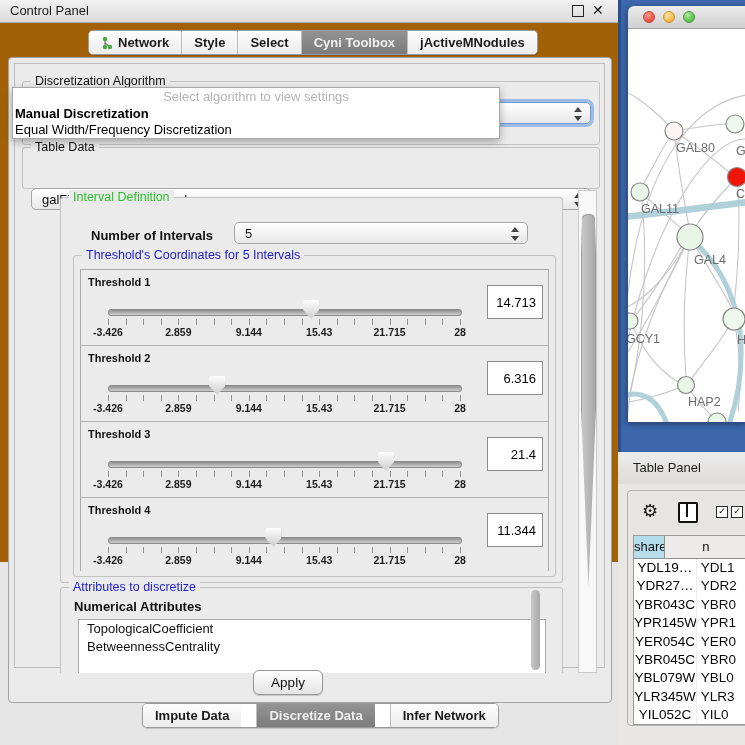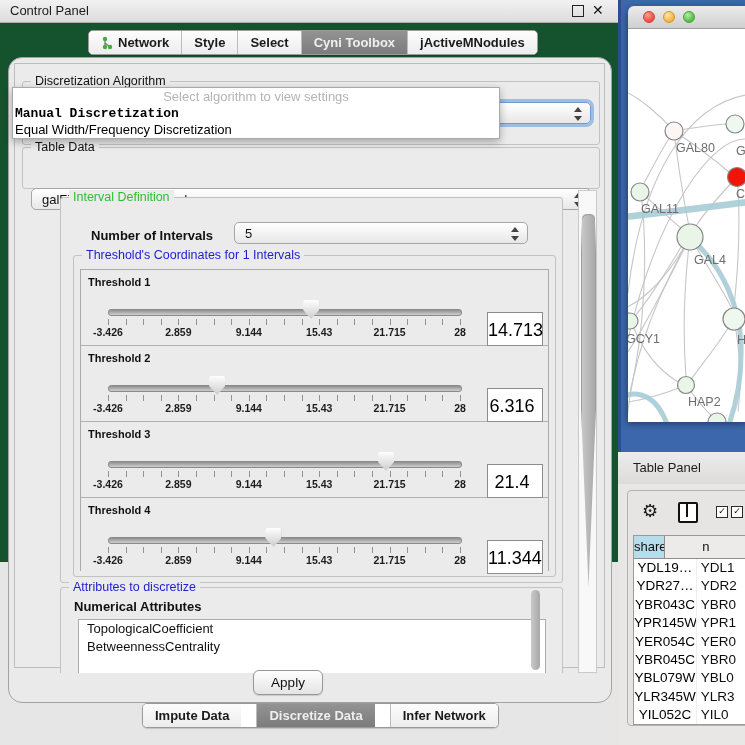--- a/index.html
+++ b/index.html
@@ -1,38 +1,38 @@
 <!DOCTYPE html>
 <html><head>
 <meta charset="utf-8">
 <style>
   html,body{margin:0;padding:0;background:#fff;}
   .screen{position:relative;width:745px;height:745px;overflow:hidden;
     font-family:"Liberation Sans","DejaVu Sans",sans-serif;background:#e6e6e6;
     -webkit-font-smoothing:antialiased;}
 
   
-  .left-panel{position:absolute;left:0;top:0;width:618px;height:562px;background:#14532d;}
+  .left-panel{position:absolute;left:0;top:0;width:618px;height:562px;background:#a16207;}
   .titlebar{position:absolute;left:0;top:0;width:618px;height:22px;
     background:linear-gradient(#f1f1f1,#dcdcdc);border-bottom:1px solid #adadad;}
   .titlebar .t{position:absolute;left:10px;top:3px;font-size:13px;color:#1c1c1c;}
   .float-ic{position:absolute;left:572px;top:5px;width:10px;height:10px;border:1.5px solid #222;}
   .close-ic{position:absolute;left:592px;top:2px;font-size:14px;font-weight:bold;color:#111;}
 
   
   .seg-strip{position:absolute;display:flex;height:23px;border:1px solid #9a9a9a;
     border-radius:5px;overflow:hidden;background:#fff;box-shadow:0 1px 1px rgba(0,0,0,.15);}
   .seg{display:flex;align-items:center;gap:5px;padding:0 12px;font-size:13px;font-weight:bold;
     color:#1a1a1a;background:linear-gradient(#fdfdfd,#ececec);border-left:1px solid #bcbcbc;cursor:default;}
   .seg:first-child{border-left:none;text-align:right;}
   .seg.sel{background:linear-gradient(#939393,#7c7c7c);color:#efefef;}
   .net-ic{display:inline-block;width:12px;height:14px;}
 
   .content-panel{position:absolute;left:8px;top:57px;width:602px;height:644px;
-    background:#eaeaea;border:1px solid #a2a2a2;border-radius:14px;}
+    background:#eaeaea;border:1px solid #a2a2a2;border-radius:4px;}
   .inner-panel{position:absolute;left:5px;top:5px;width:589px;height:603px;
     background:#ebebeb;border:1px solid #bdbdbd;}
 
   .group{position:absolute;border:1px solid #c2c2c2;border-radius:3px;}
   .group-label{position:absolute;top:-8px;left:8px;background:#ebebeb;padding:0 4px;
     font-size:12.5px;color:#111;white-space:nowrap;}
   .group-label.green{color:#2ebf2e;}
   .group-label.blue{color:#2222cc;}
 
   .combo{position:absolute;height:22px;border:1px solid #a6a6a6;border-radius:5px;
@@ -42,21 +42,21 @@
   .combo .arrows i{position:absolute;left:0;width:0;height:0;border-left:4px solid transparent;border-right:4px solid transparent;}
   .combo .arrows .up{top:0;border-bottom:5px solid #444;}
   .combo .arrows .dn{bottom:0;border-top:5px solid #444;}
   .combo.focusring{box-shadow:0 0 0 3px rgba(106,158,223,.6);border-color:#6f9bd6;}
 
   
   .popup{position:absolute;left:12px;top:87px;width:486px;z-index:60;background:#fff;
     border:1px solid #a9a9a9;box-shadow:0 3px 8px rgba(0,0,0,.3);}
   .popup .prompt{height:18px;line-height:18px;text-align:center;color:#b4b4b4;font-size:13px;}
   .popup .opt{height:16px;line-height:16px;font-size:13px;color:#000;padding-left:2px;white-space:nowrap;}
-  .popup .opt.b{font-weight:bold;font-family:Liberation Mono, monospace;}
+  .popup .opt.b{font-weight:bold;}
 
   
   .scrollview{position:absolute;left:12px;top:126px;width:546px;height:483px;overflow:hidden;}
   
   .vsb{position:absolute;left:563px;top:126px;width:19px;height:483px;background:#f8f8f8;
     border:1px solid #c9c9c9;box-sizing:border-box;}
   .vsb .thumb{position:absolute;left:2px;top:23px;width:13px;height:371px;border-radius:7px;
     background:linear-gradient(90deg,#c7c7c7,#a9a9a9);border:1px solid #9d9d9d;}
 
   
@@ -69,22 +69,22 @@
     background:linear-gradient(#8f8f8f,#cfcfcf);border:1px solid #8a8a8a;}
   .thumb{position:absolute;top:30px;width:16px;height:19px;
     background:linear-gradient(#fefefe,#cdcdcd);
     clip-path:polygon(8% 0,92% 0,100% 10%,100% 52%,50% 100%,0 52%,0 10%);
     filter:drop-shadow(0 0 1px #8c8c8c);}
   .ticks{position:absolute;left:27px;top:49px;width:353px;height:6px;
     background-image:repeating-linear-gradient(to right,#929292 0,#929292 1px,transparent 1px,transparent 17.6px);}
   .ticks::after{content:"";position:absolute;right:0;top:0;width:1px;height:6px;background:#929292;}
   .tick-labels{position:absolute;left:27px;top:56px;width:352px;height:12px;}
   .tick-labels span{position:absolute;transform:translateX(-50%);font-size:10.5px;font-weight:bold;color:#1c1c1c;white-space:nowrap;}
-  .thr-value{position:absolute;right:5px;top:42px;width:56px;height:34px;background:#fff;
-    border:1px solid #8d8d8d;font-size:18px;color:#000;text-align:center;
+  .thr-value{position:absolute;right:5px;top:15px;width:56px;height:34px;background:#fff;
+    border:1px solid #8d8d8d;font-size:13px;color:#000;text-align:right;
     line-height:34px;padding-right:6px;box-sizing:border-box;}
 
   
   .attr-list{position:absolute;left:17px;top:31px;width:466px;height:88px;background:#fff;
     border:1px solid #ababab;overflow:hidden;}
   .attr-item{font-size:13px;color:#111;line-height:18px;padding-left:8px;white-space:nowrap;}
   .attr-sb{position:absolute;right:3px;top:2px;width:9px;height:80px;border-radius:5px;
     background:linear-gradient(90deg,#c9c9c9,#a8a8a8);}
 
   .apply-btn{position:absolute;left:244px;top:612px;width:70px;height:25px;
@@ -191,21 +191,21 @@
             <span style="position:absolute;left:30px;top:30px;font-size:13px;font-weight:bold;color:#111;">Number of Intervals</span>
             <div class="combo" style="left:173px;top:24px;width:294px;">
               <span>5</span>
               <span class="arrows">
                   <i class="up"></i>
                   <i class="dn"></i>
                 </span>
             </div>
 
             <div class="group" style="left:12px;top:57px;width:481px;height:320px;">
-              <span class="group-label blue">Threshold's Coordinates for 1 Intervals</span>
+              <span class="group-label blue">Threshold's Coordinates for 5 Intervals</span>
               <div class="thr-panel">
                   <div class="thr-row">
     <div class="thr-label">Threshold 1</div>
     <div class="track"></div>
     <div class="thumb" style="left: 222.173px;"></div>
     <div class="ticks"></div>
     <div class="tick-labels">
                       <span style="left: 0px;">-3.426</span>
                       <span style="left: 70.4px;">2.859</span>
                       <span style="left: 140.8px;">9.144</span>

